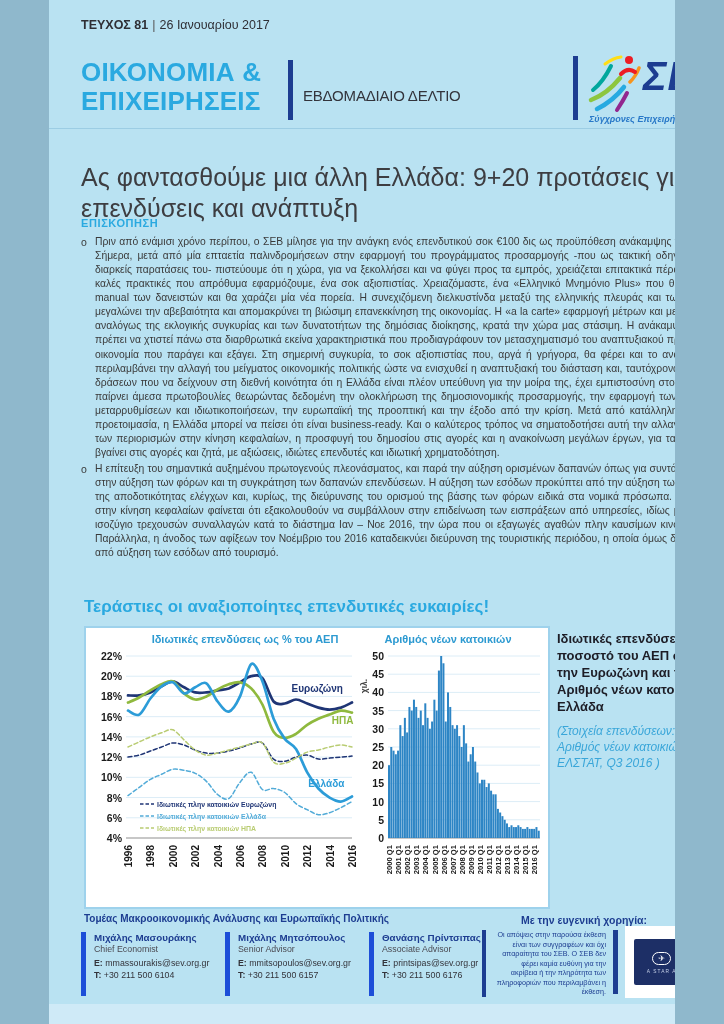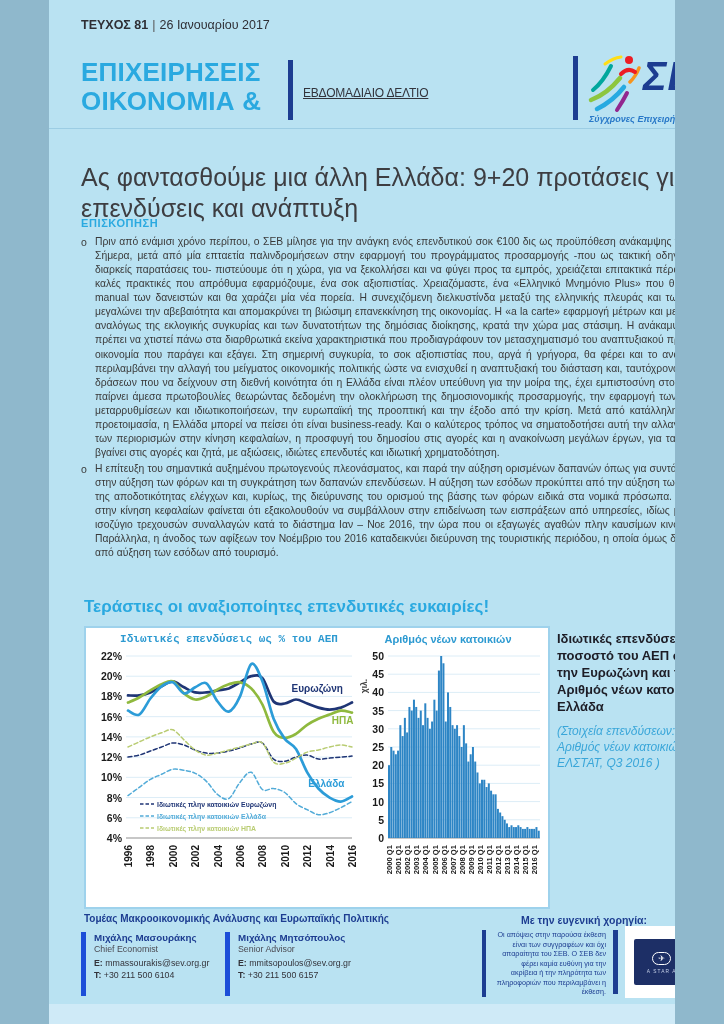--- a/index.html
+++ b/index.html
@@ -7,40 +7,40 @@
   .page{position:relative;width:626px;height:1024px;background:#b9e2f2;overflow:hidden;margin:0 auto;}
 
   
   .issue-line{position:absolute;left:32px;top:18px;font-size:12.5px;color:#2f2f35;}
   .issue-no{font-weight:bold;}
   .issue-sep{margin:0 4px;color:#555;}
   .masthead-title{position:absolute;left:32px;top:58px;font-size:26px;font-weight:bold;color:#2aa9e0;line-height:1.12;letter-spacing:.2px;}
   .vbar{position:absolute;width:5px;background:#1d3d91;}
   .bar1{left:239px;top:60px;height:60px;}
   .bar2{left:524px;top:56px;height:64px;}
-  .masthead-sub{position:absolute;left:254px;top:85px;font-size:12px;color:#33343c;line-height:1.45;letter-spacing:-.2px;text-decoration:underline;}
+  .masthead-sub{position:absolute;left:254px;top:85px;font-size:15px;color:#33343c;line-height:1.45;letter-spacing:-.2px;}
   .sev-logo{position:absolute;left:538px;top:48px;width:180px;}
   .sev-icon{position:absolute;left:0;top:4px;}
   .sev-text{position:absolute;left:56px;top:6px;font-size:40px;font-weight:bold;font-style:italic;color:#1d3d91;letter-spacing:1px;}
   .sev-tagline{position:absolute;left:2px;top:66px;width:190px;font-size:9px;font-weight:bold;font-style:italic;color:#2878c8;white-space:nowrap;}
   .top-rule{position:absolute;left:0;top:128px;width:724px;height:1px;background:#9ccde4;}
 
   
   .headline{position:absolute;left:32px;top:148px;width:640px;font-size:25px;font-weight:400;color:#3d3d41;line-height:1.24;margin-top:14px;}
   .kicker{position:absolute;left:32px;top:217px;font-size:11px;font-weight:bold;color:#2aa9e0;letter-spacing:.6px;}
   .bullets{position:absolute;left:32px;top:235px;width:664px;}
   .bullet{display:flex;margin-bottom:2px;}
   .bullet .mark{flex:0 0 14px;font-size:10.5px;color:#3a3a3a;line-height:1.36;}
   .bullet p{margin:0;font-size:10.35px;color:#3a3a3a;line-height:1.36;text-align:justify;}
 
   
   .feature-title{position:absolute;left:35px;top:597px;font-size:17px;font-weight:bold;color:#2aa9e0;}
   .chart-panel{position:absolute;left:35px;top:626px;width:466px;height:283px;background:#ffffff;border:2px solid #9ed2ec;box-sizing:border-box;}
   .chart-title{position:absolute;font-size:11px;font-weight:bold;color:#2d9ad1;text-align:center;}
-  .ct-left{left:28px;top:5px;width:230px;font-family:Liberation Mono, monospace;}
+  .ct-left{left:44px;top:5px;width:230px;}
   .ct-right{left:272px;top:5px;width:180px;}
   .svg-line{position:absolute;left:2px;top:18px;}
   .svg-bar{position:absolute;left:272px;top:18px;}
   .grid{stroke:#dcedf7;stroke-width:1;}
   .axisline{stroke:#8f8f8f;stroke-width:1.1;}
   .ytick{font:bold 10.5px "Liberation Sans",sans-serif;fill:#1b1b1b;}
   .xtick{font:bold 10px "Liberation Sans",sans-serif;fill:#1b1b1b;}
   .xtick-sm{font:bold 7.6px "Liberation Sans",sans-serif;fill:#1b1b1b;}
   .linelabel{font:bold 10px "Liberation Sans",sans-serif;}
   .legendtext{font:bold 6.9px "Liberation Sans",sans-serif;}
@@ -73,22 +73,22 @@
 </head>
 <body>
 
 <div class="page">
 
   <div class="issue-line">
     <span class="issue-no">ΤΕΥΧΟΣ 81</span><span class="issue-sep">|</span><span class="issue-date">26 Ιανουαρίου 2017</span>
   </div>
 
   <div class="masthead-title">
+    <div>ΟΙΚΟΝΟΜΙΑ &amp;</div>
     <div>ΕΠΙΧΕΙΡΗΣΕΙΣ</div>
-    <div>ΟΙΚΟΝΟΜΙΑ &amp;</div>
   </div>
   <div class="vbar bar1"></div>
   <div class="masthead-sub">
     <div>ΕΒΔΟΜΑΔΙΑΙΟ ΔΕΛΤΙΟ</div>
   </div>
   <div class="vbar bar2"></div>
 
   <div class="sev-logo">
     <svg class="sev-icon" width="54" height="62" viewBox="0 0 54 62">
       <path d="M6,38 Q16,30 24,14" fill="none" stroke="#00a79d" stroke-width="4" stroke-linecap="round"></path>
@@ -297,20 +297,26 @@
     <div class="contact-role">Chief Economist</div>
     <div class="contact-line"><span class="cl-label">E:</span> <span>mmassourakis@sev.org.gr</span></div>
     <div class="contact-line"><span class="cl-label">T:</span> <span>+30 211 500 6104</span></div>
   </div>
   <div class="contact-card cc2">
     <div class="contact-name">Μιχάλης Μητσόπουλος</div>
     <div class="contact-role">Senior Advisor</div>
     <div class="contact-line"><span class="cl-label">E:</span> <span>mmitsopoulos@sev.org.gr</span></div>
     <div class="contact-line"><span class="cl-label">T:</span> <span>+30 211 500 6157</span></div>
   </div>
+  <div class="contact-card cc3">
+    <div class="contact-name">Θανάσης Πρίντσιπας</div>
+    <div class="contact-role">Associate Advisor</div>
+    <div class="contact-line"><span class="cl-label">E:</span> <span>printsipas@sev.org.gr</span></div>
+    <div class="contact-line"><span class="cl-label">T:</span> <span>+30 211 500 6176</span></div>
+  </div>
 
   <div class="disclaimer">Οι απόψεις στην παρούσα έκθεση είναι των συγγραφέων και όχι απαραίτητα του ΣΕΒ. Ο ΣΕΒ δεν φέρει καμία ευθύνη για την ακρίβεια ή την πληρότητα των πληροφοριών που περιλαμβάνει η έκθεση.</div>
   <div class="vbar divider-bar"></div>
 
   <div class="aegean-box">
     <div class="aegean-inner">
       <div class="aegean-row">
         <span class="aegean-bird">✈</span>
         <span class="aegean-name">AEGEAN</span>
       </div>

